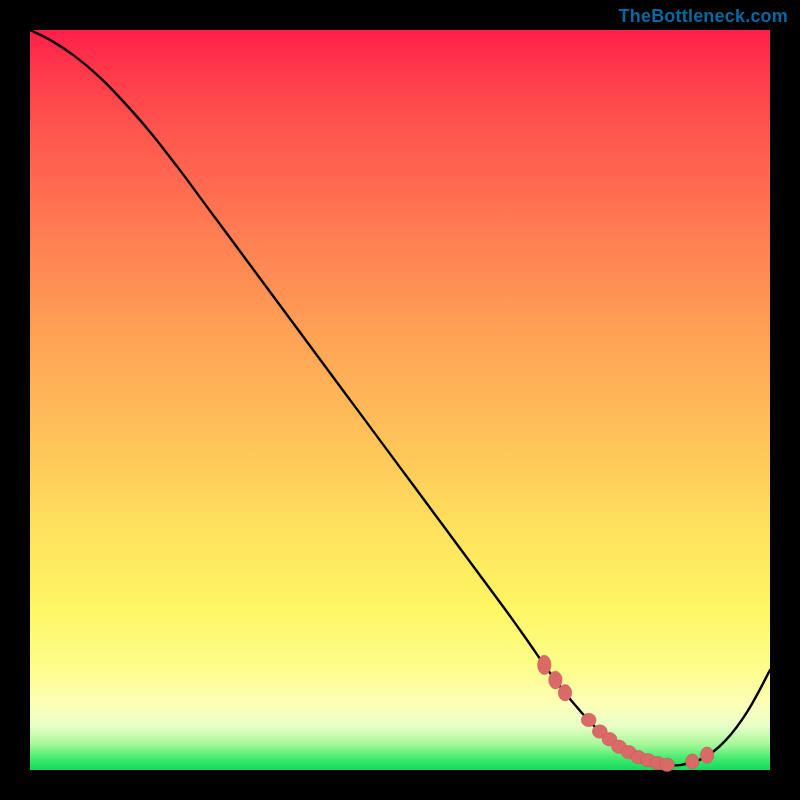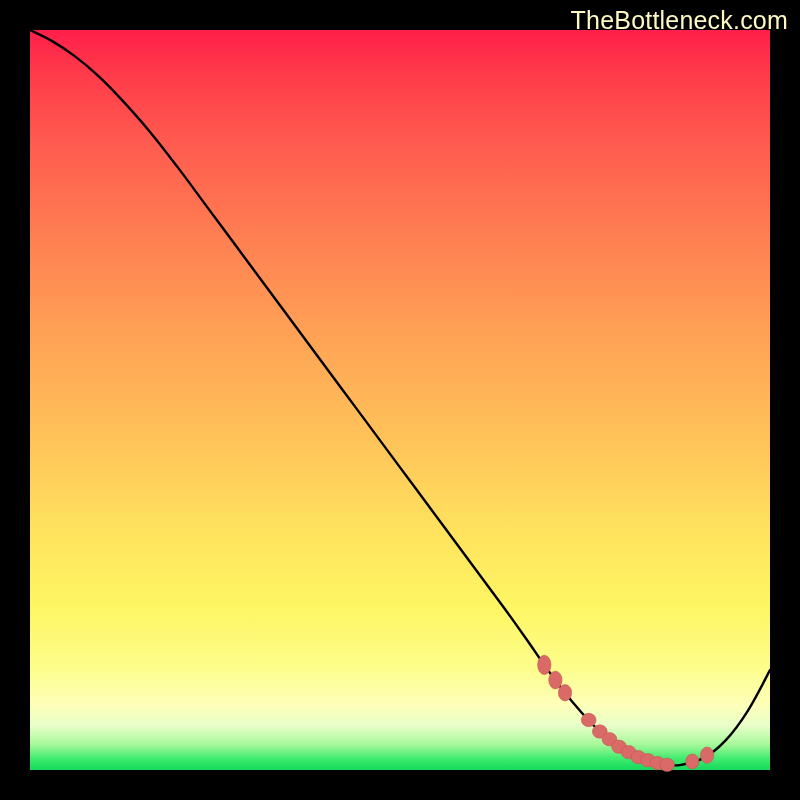--- a/index.html
+++ b/index.html
@@ -39,23 +39,23 @@
       #e8ffc9 94%,
       #a8f89a 96.5%,
       #3eeb6e 98.5%,
       #14d95c 100%
     );
   }
   .watermark {
     position: absolute;
     top: 6px;
     right: 12px;
-    color: #fef9c3;
-    font-size: 25px;
-    font-weight: 400;
+    color: #0369a1;
+    font-size: 18px;
+    font-weight: 700;
     letter-spacing: 0.2px;
     user-select: none;
   }
   svg.curve {
     position: absolute;
     left: 0;
     top: 0;
     width: 740px;
     height: 740px;
     overflow: visible;

